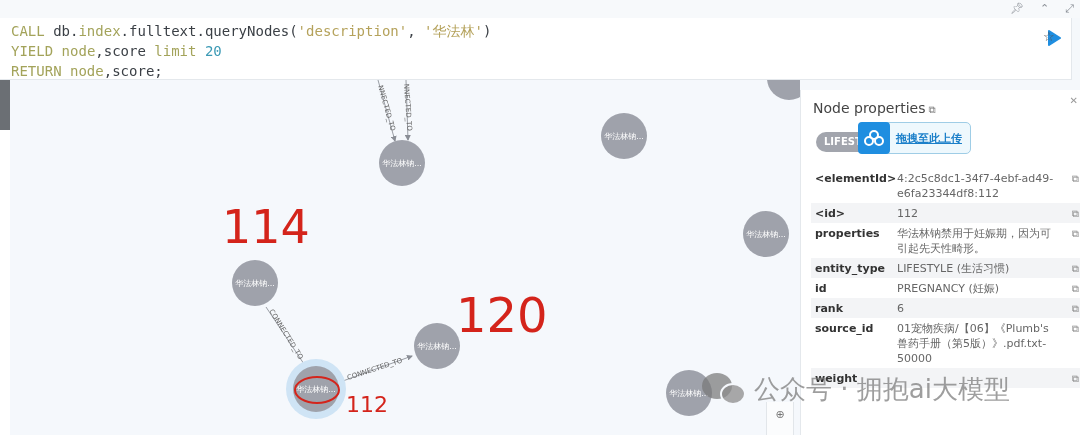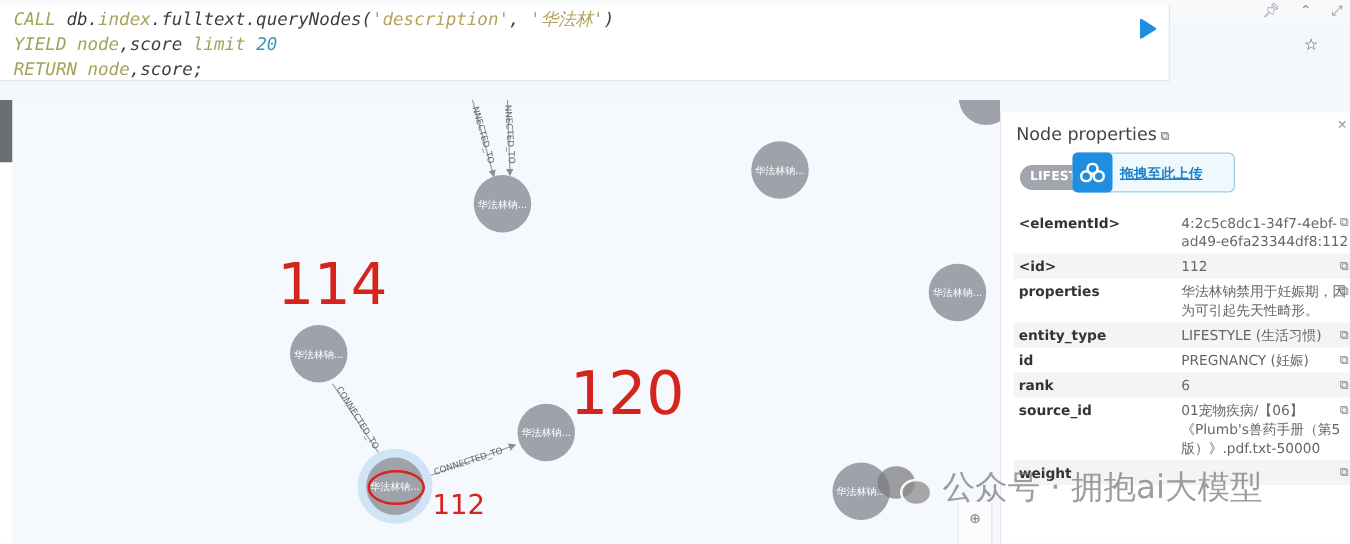--- a/index.html
+++ b/index.html
@@ -5,21 +5,21 @@
   * { box-sizing: border-box; margin: 0; padding: 0; }
   html, body { width: 1080px; height: 435px; overflow: hidden; background: #f5f8fb; font-family: "DejaVu Sans", sans-serif; }
   .root { position: relative; width: 1080px; height: 435px; background: #f5f8fb; }
 
   
   .topbar { position: absolute; left: 0; top: 0; width: 1080px; height: 18px; background: #f7f9fb; }
   .top-icons { position: absolute; right: 6px; top: 2px; display: flex; gap: 16px; color: #8a8f96; font-size: 11px; }
   .top-icons span { cursor: pointer; }
 
   
-  .editor { position: absolute; left: 0; top: 3px; width: 936px; height: 62px; background: #fff; border-bottom: 1px solid #e4e8ec; border-right: 1px solid #e4e8ec; font-style: italic; }
+  .editor { position: absolute; left: 0; top: 18px; width: 1072px; height: 62px; background: #fff; border-bottom: 1px solid #e4e8ec; border-right: 1px solid #e4e8ec; }
   .code { position: absolute; left: 11px; top: 3px; font-family: "DejaVu Sans Mono", monospace; font-size: 14px; line-height: 20px; color: #3a3f45; white-space: pre; }
   .kw { color: #a3a35a; }
   .str { color: #b5a25b; }
   .num { color: #3c9ab5; }
   .run-btn { position: absolute; right: 10px; top: 12px; width: 14px; height: 16px; cursor: pointer; }
   .star-btn { position: absolute; left: 1043px; top: 29px; color: #555; font-size: 13px; cursor: pointer; }
 
   
   .canvas { position: absolute; left: 10px; top: 80px; width: 790px; height: 355px; background: #f5f8fc; overflow: hidden; }
   .left-tab { position: absolute; left: 0; top: 80px; width: 10px; height: 50px; background: #6b6f74; }
@@ -29,25 +29,25 @@
   svg.edges { position: absolute; left: 0; top: 0; width: 790px; height: 355px; pointer-events: none; }
   .edge-label { font-size: 7px; fill: #666; font-family: "DejaVu Sans", sans-serif; }
   .annot { position: absolute; color: #d4241b; font-family: "DejaVu Sans", sans-serif; font-weight: normal; }
   .zoom-btn { position: absolute; left: 756px; top: 322px; width: 28px; height: 33px; border-left: 1px solid #e2e6ea; border-right: 1px solid #e2e6ea; background: #fbfcfd; color: #777; font-size: 11px; text-align: center; padding-top: 6px; cursor: pointer; }
 
   
   .panel { position: absolute; left: 800px; top: 90px; width: 280px; height: 345px; background: #fff; border-left: 1px solid #e4e8ec; }
   .panel-title { position: absolute; left: 12px; top: 10px; font-size: 14px; color: #444; }
   .panel-title .copy { font-size: 10px; color: #777; margin-left: 3px; }
   .label-pill { position: absolute; left: 15px; top: 42px; height: 20px; padding: 0 8px; border-radius: 10px; background: #a2a5ad; color: #fff; font-size: 10px; font-weight: bold; line-height: 20px; }
-  .upload-pop { position: absolute; left: 57px; top: 32px; width: 130px; height: 32px; border: 1px solid #9fcde6; border-radius: 5px; background: #eef8fd; display: flex; align-items: center; cursor: pointer; }
+  .upload-pop { position: absolute; left: 57px; top: 32px; width: 113px; height: 32px; border: 1px solid #9fcde6; border-radius: 5px; background: #eef8fd; display: flex; align-items: center; cursor: pointer; }
   .upload-pop .ic { width: 32px; height: 32px; background: #1f8ee0; border-radius: 4px; display: flex; align-items: center; justify-content: center; margin-left: -1px; }
   .upload-pop .txt { color: #1b7fc9; font-size: 11px; font-weight: bold; margin-left: 6px; text-decoration: underline; }
   .props { position: absolute; left: 10px; top: 78px; width: 270px; }
-  .prow { display: flex; font-size: 11px; color: #333; line-height: 15px; padding: 3px 0 2px 4px; position: relative; gap: 48px; }
+  .prow { display: flex; font-size: 11px; color: #333; line-height: 15px; padding: 3px 0 2px 4px; position: relative; }
   .prow:nth-child(even) { background: #f3f4f6; }
   .pkey { width: 82px; font-weight: bold; flex-shrink: 0; }
   .pval { width: 160px; color: #666; }
   .pcopy { position: absolute; right: 2px; top: 3px; font-size: 10px; color: #888; cursor: pointer; }
   .panel-close { position: absolute; right: 2px; top: 5px; font-size: 10px; color: #999; }
 
   
   .watermark { position: absolute; left: 700px; top: 372px; display: flex; align-items: center; color: rgba(120,120,120,0.72); font-size: 26px; pointer-events: none; }
   .wm-bubbles { position: relative; width: 48px; height: 34px; margin-right: 6px; }
   .wm-b1 { position: absolute; left: 2px; top: 0; width: 30px; height: 26px; border-radius: 50%; background: rgba(120,120,120,0.72); }

